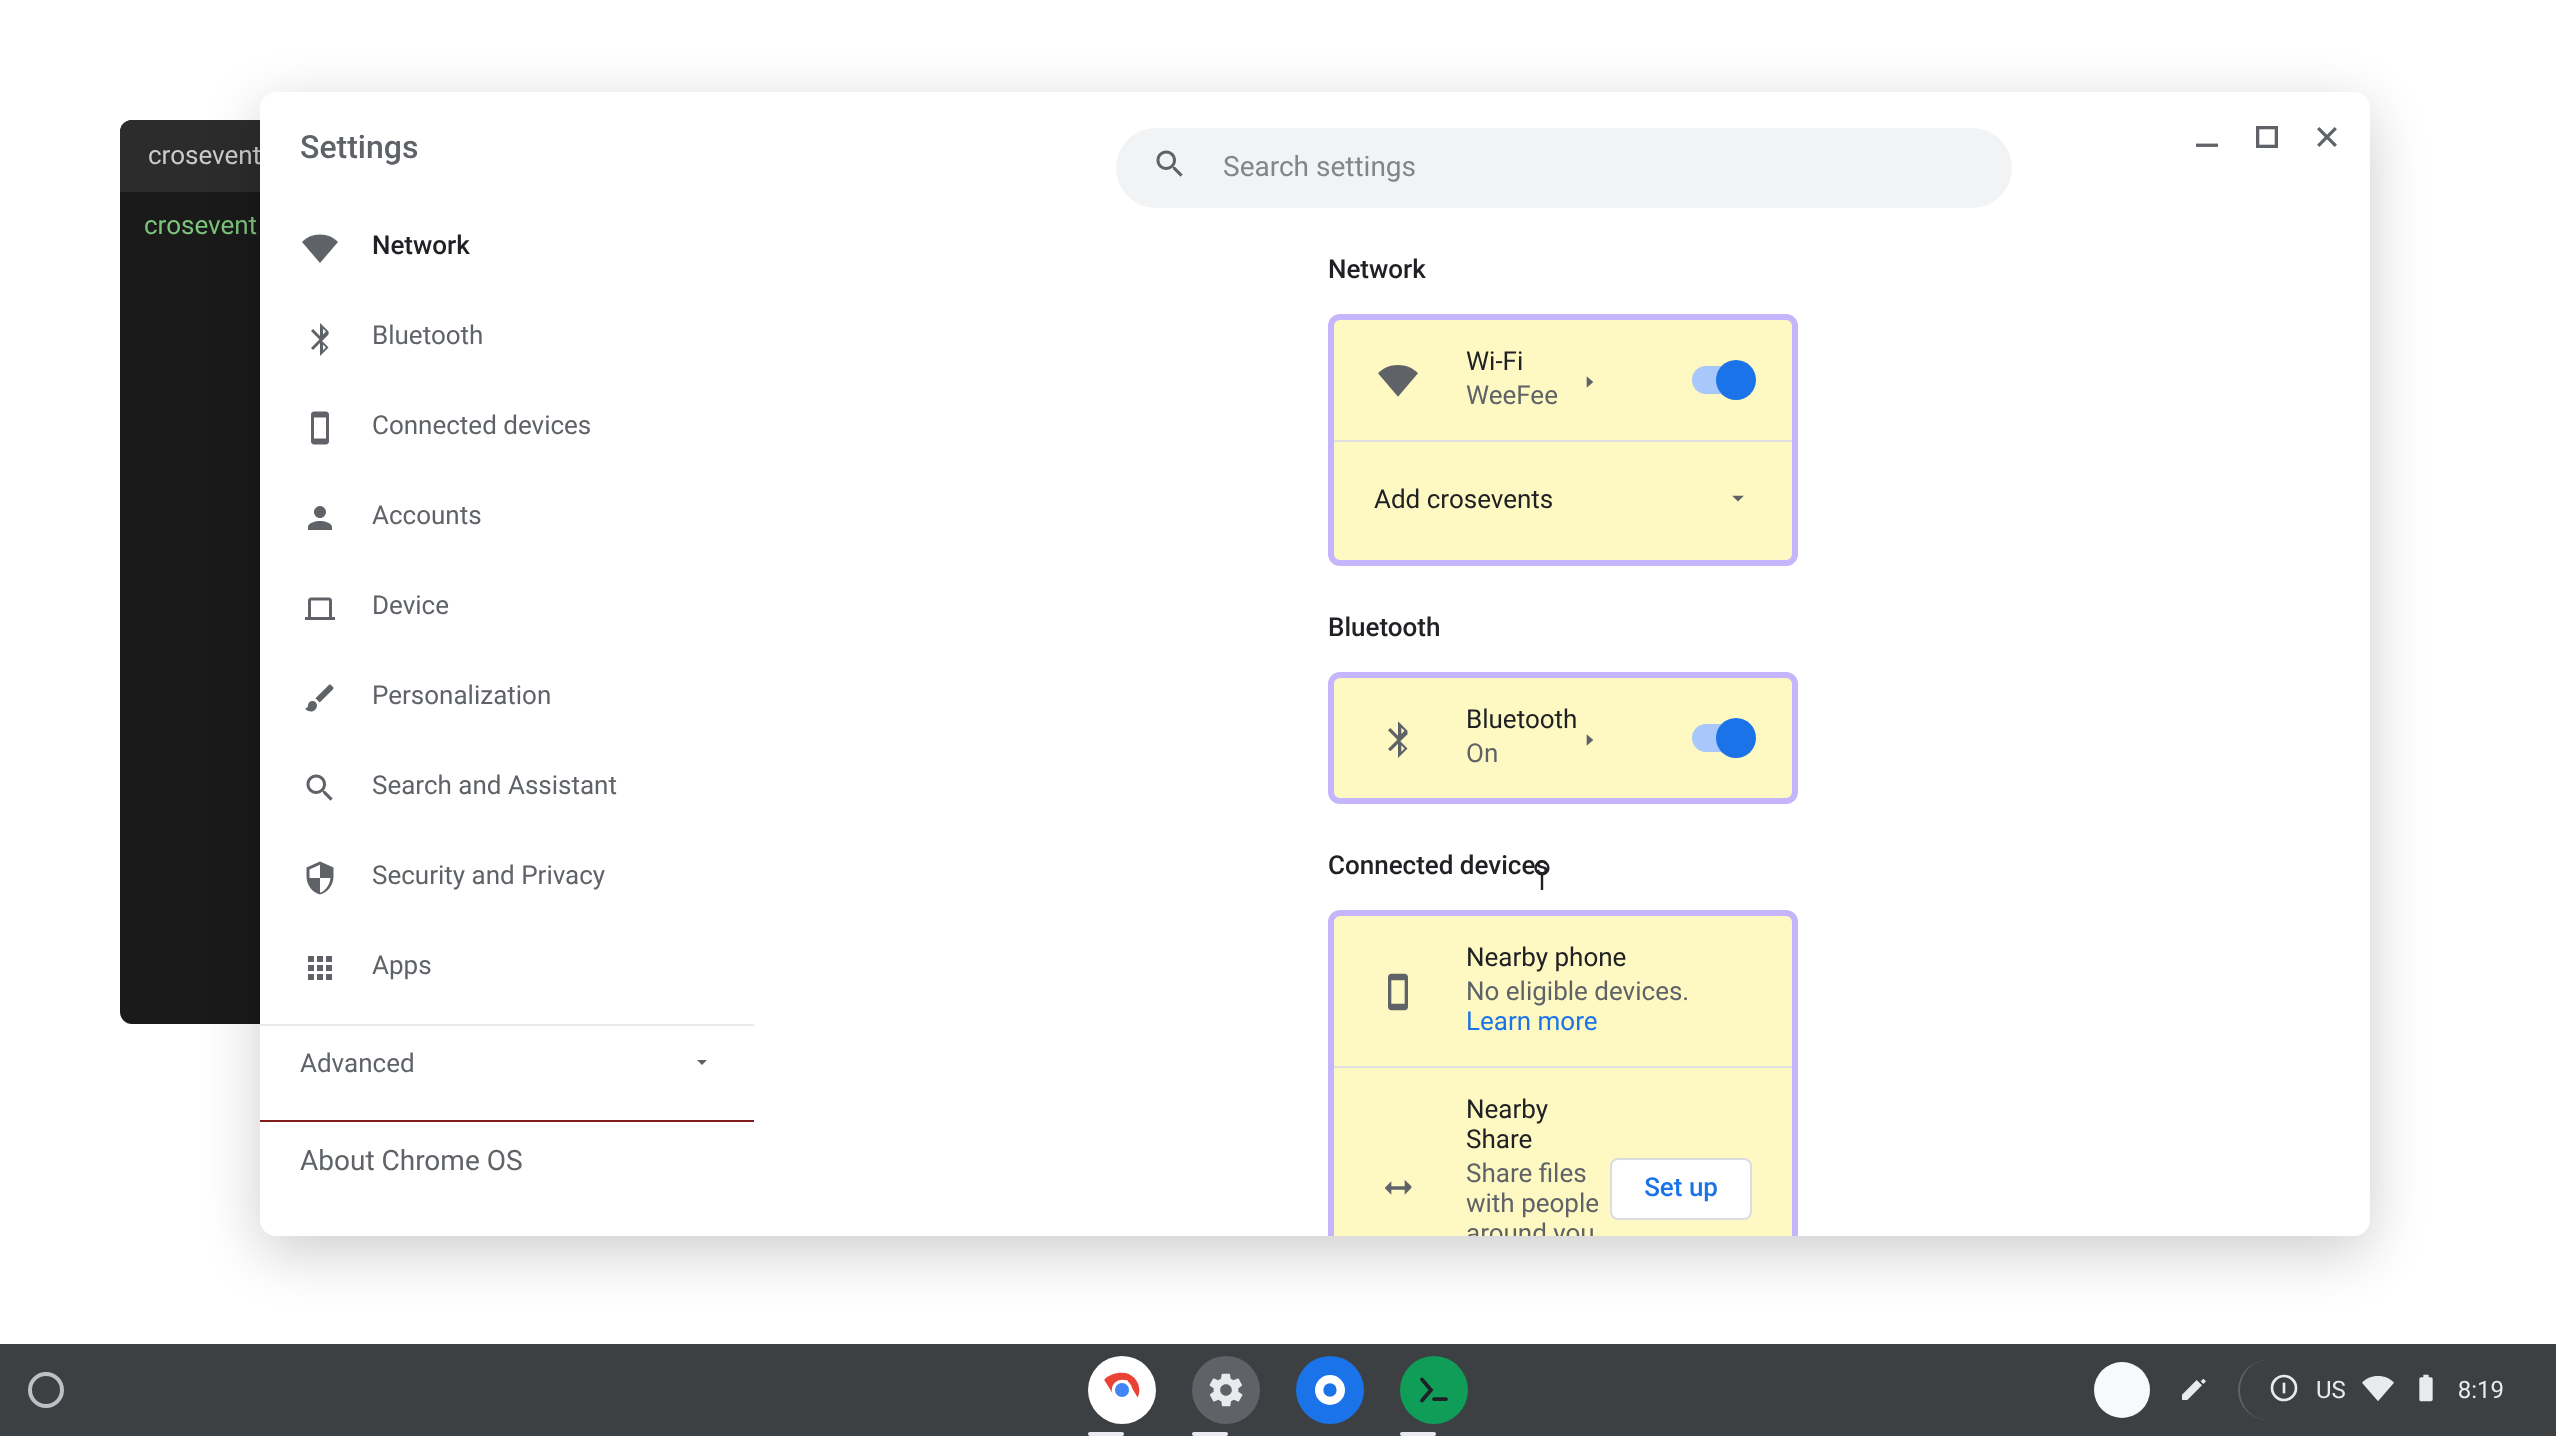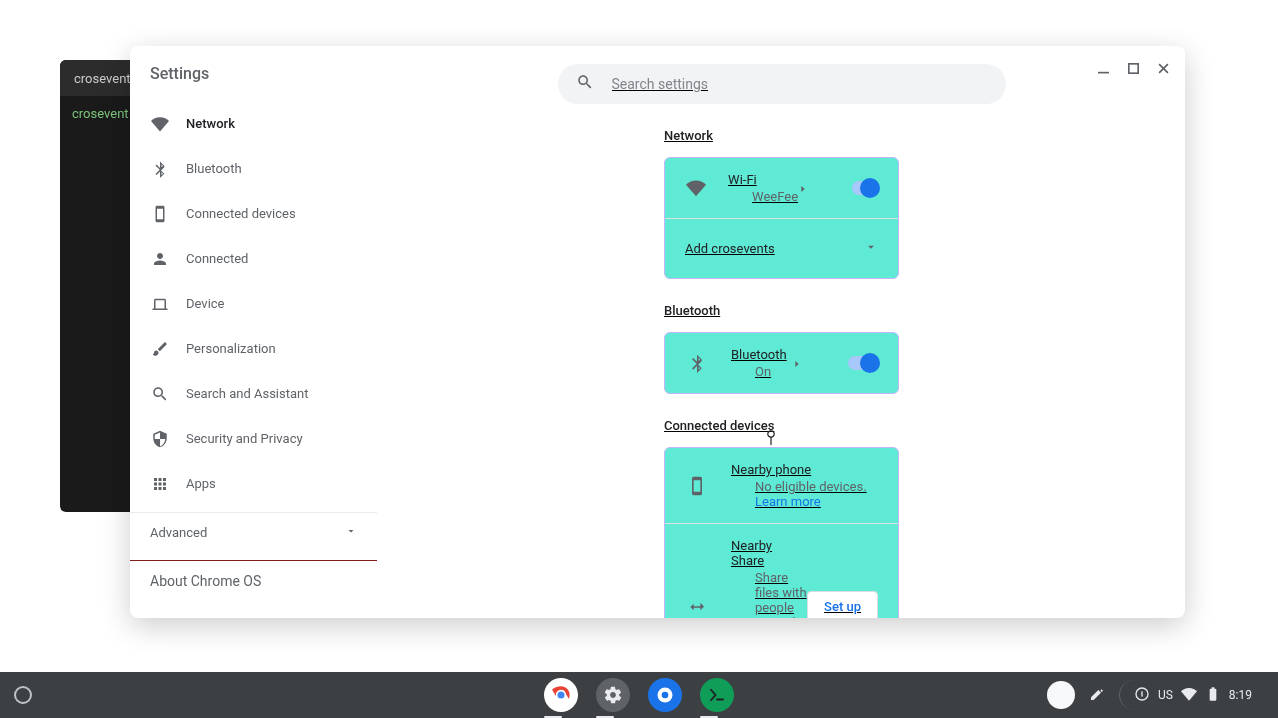--- a/index.html
+++ b/index.html
@@ -19,37 +19,37 @@
 .settings-body { display:flex; height:100%; }
 .sidebar { width:248px; padding-top:18px; border-right:1px solid transparent; }
 .sidebar-title { font-size:16px; font-weight:500; color:#5f6368; padding:0 20px 18px; }
 .nav-item { display:flex; align-items:center; height:45px; padding:0 20px; cursor:pointer; color:#5f6368; font-size:13px; }
 .nav-item.active { color:#202124; font-weight:500; }
 .nav-icon { width:20px; height:20px; margin-right:16px; display:flex; align-items:center; justify-content:center; }
 .nav-icon svg { width:18px; height:18px; fill:#5f6368; }
 .advanced-row { display:flex; align-items:center; justify-content:space-between; height:40px; padding:0 20px; margin-top:6px; color:#5f6368; font-size:13px; cursor:pointer; border-top:1px solid #e8eaed;gap:44px; }
 .about-row { padding:12px 20px 0; color:#5f6368; font-size:14px; border-top:1px solid #7f1d1d; margin-top:8px; }
 
-.main { flex:1; overflow:hidden; position:relative;text-decoration:underline; }
+.main { flex:1; overflow:hidden; position:relative; }
 .search-wrap { display:flex; justify-content:center; padding:18px 0 14px; }
 .search-box { width:448px; height:40px; background:#f1f3f4; border-radius:20px; display:flex; align-items:center; padding:0 18px; color:#5f6368; }
 .search-box svg { width:18px; height:18px; fill:#5f6368; margin-right:18px; }
 .search-input { border:none; background:transparent; outline:none; font-size:14px; flex:1; color:#202124; }
 .search-input::placeholder { color:#80868b; }
 
 .content { padding:0 286px 0 286px; }
 .section-title { font-size:13px; color:#202124; font-weight:500; margin:10px 0 14px; }
-.card { border:1px solid #c4b5fd; border-radius:6px; background:#5eead4; margin-bottom:24px; }
+.card { border:3px solid #c4b5fd; border-radius:6px; background:#fef9c3; margin-bottom:24px; }
 .row { display:flex; align-items:center; padding:14px 20px; min-height:60px; position:relative; }
 .row + .row { border-top:1px solid #e0e0e0; }
 .row-icon { width:24px; height:24px; margin-right:22px; display:flex; align-items:center; justify-content:center; }
 .row-icon svg { width:20px; height:20px; fill:#5f6368; }
 .row-text { flex:1; }
 .row-title { font-size:13px; color:#202124; }
-.row-sub { font-size:13px; color:#5f6368; margin-top:2px;margin-left:24px; }
+.row-sub { font-size:13px; color:#5f6368; margin-top:2px; }
 .row-sub a, .lm { color:#1a73e8; text-decoration:none; }
 .expand-arrow { width:20px; color:#5f6368; margin-right:36px; }
 .expand-arrow svg { width:10px; height:10px; fill:#5f6368; }
 .chevron-down svg { width:14px; height:14px; fill:#5f6368; }
 .toggle { width:30px; height:14px; background:#a8c7fa; border-radius:7px; position:relative; }
 .toggle::after { content:""; position:absolute; right:-2px; top:-3px; width:20px; height:20px; background:#1a73e8; border-radius:50%; }
 .setup-btn { border:1px solid #dadce0; background:#fff; color:#1a73e8; padding:7px 16px; border-radius:4px; font-size:13px; font-weight:500; cursor:pointer; }
 
 
 .shelf { position:absolute; bottom:0; left:0; right:0; height:46px; background:#3c4043; display:flex; align-items:center; padding:0 14px; color:#fff; }
@@ -129,21 +129,21 @@
             </svg>
           </span>
         <span>Connected devices</span>
       </div>
       <div class="nav-item">
         <span class="nav-icon">
             <svg viewBox="0 0 24 24">
               <path d="M12 12c2.2 0 4-1.8 4-4s-1.8-4-4-4-4 1.8-4 4 1.8 4 4 4zm0 2c-2.7 0-8 1.3-8 4v2h16v-2c0-2.7-5.3-4-8-4z"></path>
             </svg>
           </span>
-        <span>Connected</span>
+        <span>Accounts</span>
       </div>
       <div class="nav-item">
         <span class="nav-icon">
             <svg viewBox="0 0 24 24">
               <path d="M20 18V7c0-1.1-.9-2-2-2H6c-1.1 0-2 .9-2 2v11H2v2h20v-2h-2zM6 7h12v11H6V7z"></path>
             </svg>
           </span>
         <span>Device</span>
       </div>
       <div class="nav-item">

